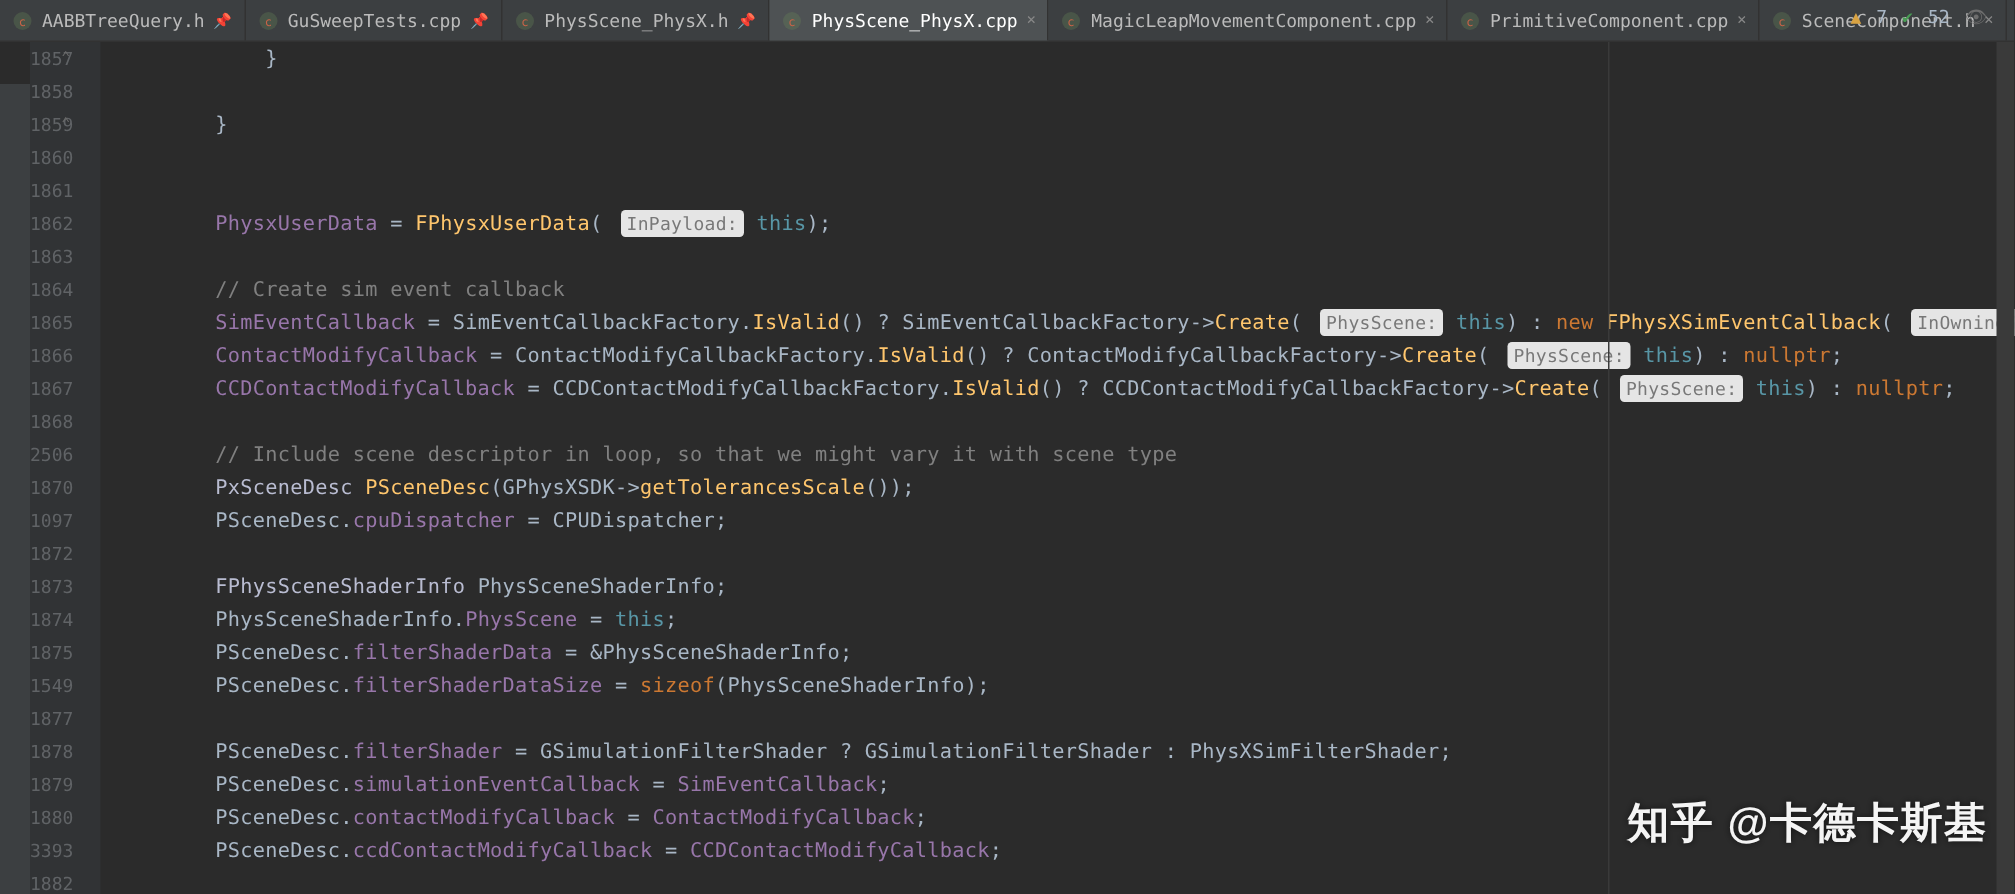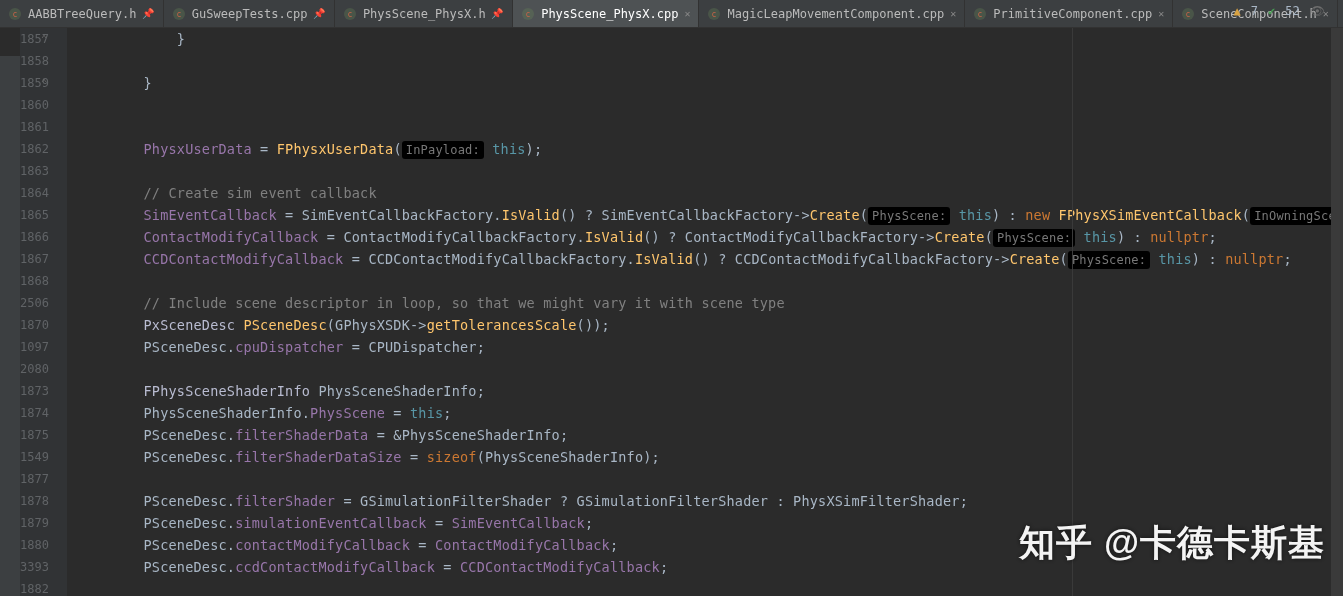--- a/index.html
+++ b/index.html
@@ -14,29 +14,29 @@
 .gutter { background:#313335; width:70px; text-align:right; padding-right:18px; color:#606366; font-size:12px; line-height:22px; user-select:none; position:relative; }
 .gutter .ln { height:22px; }
 .fold { position:absolute; right:2px; color:#6a6a6a; font-size:10px; }
 .code { flex:1; padding-left:10px; line-height:22px; font-size:13.5px; white-space:pre; position:relative; letter-spacing:0.2px; }
 .code .row { height:22px; }
 .kw { color:#cc7832; }
 .str,.fn { color:#ffc66d; }
 .id { color:#9876aa; }
 .comment { color:#808080; }
 .type { color:#b9bcd1; }
-.hint { background:#000000; color:#787878; border-radius:3px; padding:2px 4px; font-size:12px; }
+.hint { background:#e5e5e5; color:#787878; border-radius:3px; padding:2px 4px; font-size:12px;margin-left:12px; }
 .thisK { color:#5896a6; }
 .inspection { position:absolute; top:4px; right:18px; display:flex; gap:10px; font-size:12px; align-items:center; }
 .warn-ic { color:#d9a343; }
 .ok-ic { color:#499c54; }
 .eye-ic { color:#6e6e6e; }
 .scrollbar { position:absolute; right:0; top:28px; bottom:0; width:12px; background:#3a3a3a; }
 .rborder { position:absolute; top:28px; bottom:0; right:270px; width:1px; background:#3a3a3a; }
-.watermark { position:absolute; right:18px; bottom:28px; color:#fff; font-size:36px; font-weight:600; font-family:"PingFang SC","Microsoft YaHei",sans-serif; text-shadow:0 0 4px rgba(0,0,0,.6); opacity:.95; pointer-events:none; letter-spacing:1px;}
+.watermark { position:absolute; right:18px; bottom:28px; color:#fff; font-size:28px; font-weight:600; font-family:"PingFang SC","Microsoft YaHei",sans-serif; text-shadow:0 0 4px rgba(0,0,0,.6); opacity:.95; pointer-events:none; letter-spacing:1px;}
 .leftbar { position:absolute; left:0; top:28px; bottom:0; width:20px; background:#3c3f41; }
 </style>
 </head>
 <body>
 
 <div class="tabs" id="tabs">
     <div class="tab">
       <span class="cicon">
         <svg width="14" height="14" viewBox="0 0 14 14">
           <circle cx="7" cy="7" r="6" fill="#6a8759" opacity="0.3"></circle>
@@ -120,21 +120,21 @@
       <div class="ln">1862</div>
       <div class="ln">1863</div>
       <div class="ln">1864</div>
       <div class="ln">1865</div>
       <div class="ln">1866</div>
       <div class="ln">1867</div>
       <div class="ln">1868</div>
       <div class="ln">2506</div>
       <div class="ln">1870</div>
       <div class="ln">1097</div>
-      <div class="ln">2080</div>
+      <div class="ln">1872</div>
       <div class="ln">1873</div>
       <div class="ln">1874</div>
       <div class="ln">1875</div>
       <div class="ln">1549</div>
       <div class="ln">1877</div>
       <div class="ln">1878</div>
       <div class="ln">1879</div>
       <div class="ln">1880</div>
       <div class="ln">3393</div>
       <div class="ln">1882</div>

